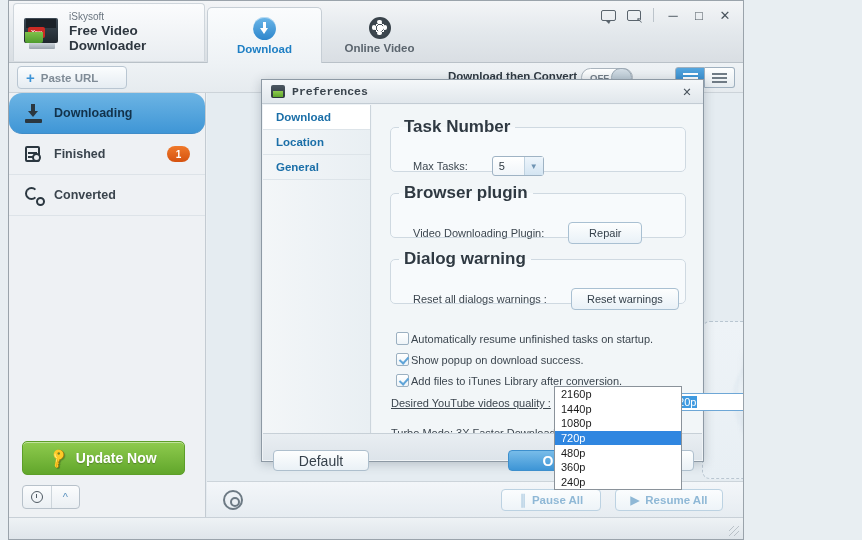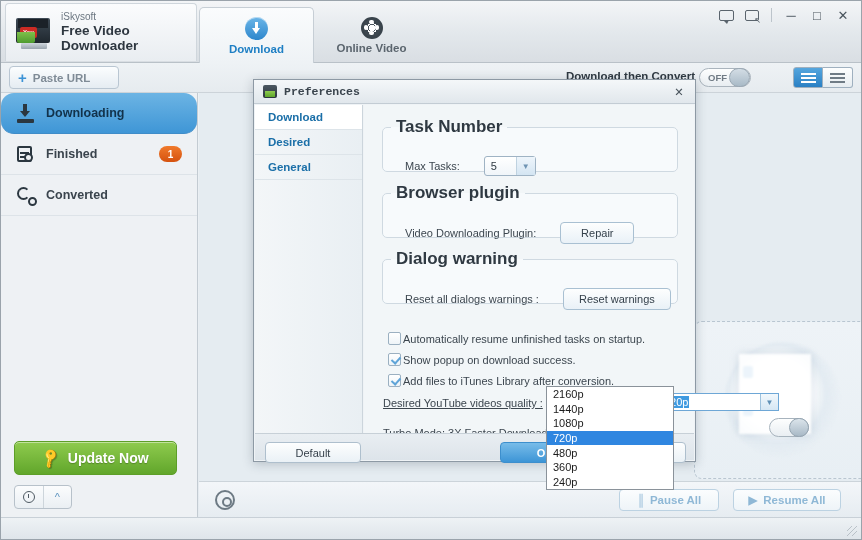--- a/index.html
+++ b/index.html
@@ -4,24 +4,25 @@
 <style>
   * { box-sizing: border-box; margin: 0; padding: 0; }
   html, body {
     width: 862px; height: 540px;
     font-family: "Liberation Sans", sans-serif;
     overflow: hidden;
     background: #e8eef2;
   }
   .app {
     position: relative;
-    width: 862px; height: 540px;
+    width: 736px; height: 540px;
     background: linear-gradient(#eef2f5, #e4eaef);
     border: 1px solid #9aa3ab;
     overflow: hidden;
+    margin-left: 8px;
   }
 
   
   .titlebar {
     position: absolute; top: 0; left: 0; right: 0; height: 62px;
     background: linear-gradient(#f3f5f7 0%, #e3e8ec 52%, #d9dee3 100%);
     border-bottom: 1px solid #b9c1c8;
   }
   .brand {
     position: absolute; left: 4px; top: 2px;
@@ -410,22 +411,22 @@
     position: absolute; right: -1px; top: -1px; width: 20px; height: 19px;
     border-radius: 10px; background: linear-gradient(#dbe4eb,#a8b9c6);
     border: 1px solid #94a4b1;
   }
   .dlg-footer {
     position: absolute; left: 1px; right: 1px; bottom: 1px; height: 27px;
     background: linear-gradient(#e9eef2,#dde4ea);
     border-top: 1px solid #c7d0d7;
   }
   .btn-footer {
-    position: absolute; top: 8px; height: 21px; border-radius: 4px;
-    font-size: 11px; display: flex; align-items: center; justify-content: center;
+    position: absolute; top: 16px; height: 21px; border-radius: 4px;
+    font-size: 14px; display: flex; align-items: center; justify-content: center;
   }
   #btn-default { left: 10px; width: 96px; border: 1px solid #aebfcd;
     background: linear-gradient(#fdfefe,#eaf1f6); color: #36414b; }
   #btn-ok { left: 245px; width: 90px; border: 1px solid #3d8fcd;
     background: linear-gradient(#78bce9,#3d95d6); color: #fff; font-weight: bold; }
   #btn-cancel { left: 341px; width: 90px; border: 1px solid #aebfcd;
     background: linear-gradient(#fdfefe,#eaf1f6); color: #36414b; }
 
   
   .dropdown-list {
@@ -584,21 +585,21 @@
 
   <div class="dialog">
     <div class="dlg-title">
       <span class="dlg-logo"></span>
       <span>Preferences</span>
       <span class="dlg-close">✕</span>
     </div>
 
     <div class="dlg-sidebar">
       <div class="dlg-nav active">Download</div>
-      <div class="dlg-nav">Desired</div>
+      <div class="dlg-nav">Location</div>
       <div class="dlg-nav">General</div>
     </div>
 
     <div class="dlg-body">
 
       <fieldset class="group" id="grp-task">
         <legend>Task Number</legend>
         <div class="row">
           <span>Max Tasks:</span>
           <span class="combo-small">

